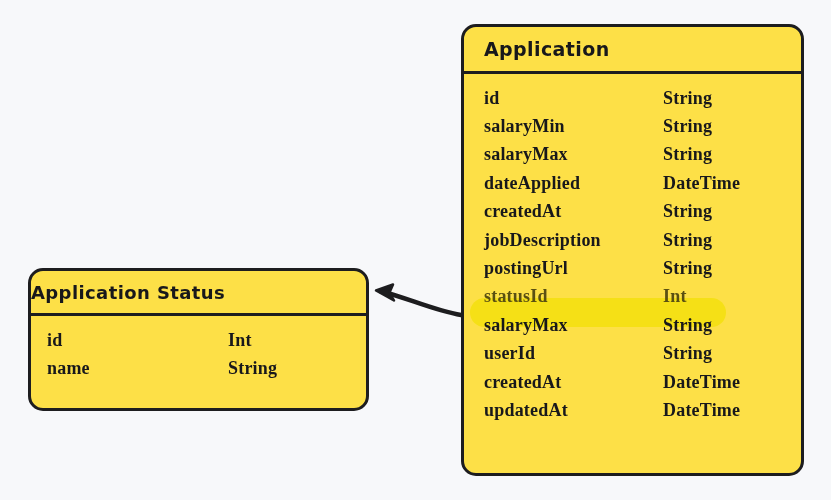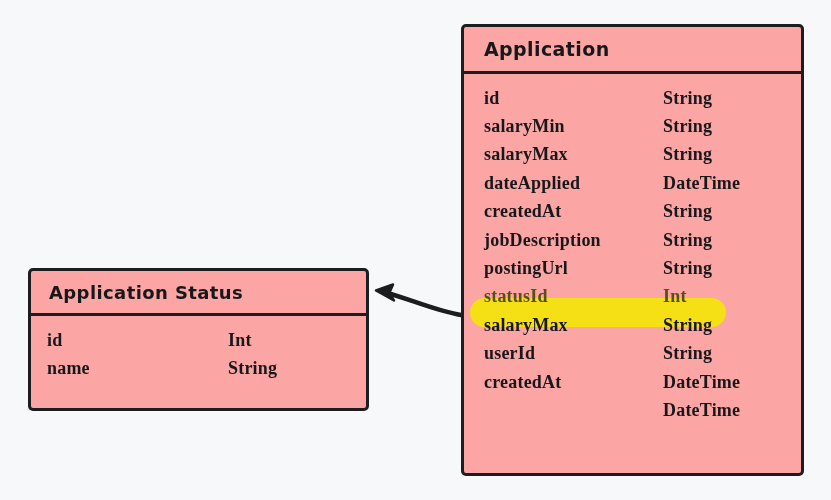--- a/index.html
+++ b/index.html
@@ -16,23 +16,23 @@
   #canvas {
     position: relative;
     width: 831px;
     height: 500px;
   }
 
   
   .entity {
     position: absolute;
     box-sizing: border-box;
-    background: #fca5a5;
+    background: #fde047;
     border: 3px solid #1d1d1f;
-    border-radius: 5px;
+    border-radius: 15px;
     overflow: hidden;
   }
   .entity-header {
     box-sizing: border-box;
     border-bottom: 3px solid #1d1d1f;
     display: flex;
     align-items: center;
   }
   .entity-title {
     color: #18181b;
@@ -107,21 +107,20 @@
 
   
   #entity-application-status {
     left: 28px;
     top: 268px;
     width: 341px;
     height: 143px;
   }
   #entity-application-status .entity-header {
     height: 45px;
-    padding-left: 18px;
   }
   #entity-application-status .entity-title {
     font-size: 18px;
   }
   #entity-application-status .entity-body {
     padding-top: 10px;
     padding-left: 16px;
   }
   #entity-application-status .field-row {
     height: 28.4px;
@@ -212,18 +211,19 @@
       </div>
       <div class="field-row">
         <span class="field-name">userId</span>
         <span class="field-type">String</span>
       </div>
       <div class="field-row">
         <span class="field-name">createdAt</span>
         <span class="field-type">DateTime</span>
       </div>
       <div class="field-row">
+        <span class="field-name">updatedAt</span>
         <span class="field-type">DateTime</span>
       </div>
     </div>
   </div>
 
 </div>
 
 </body></html>

